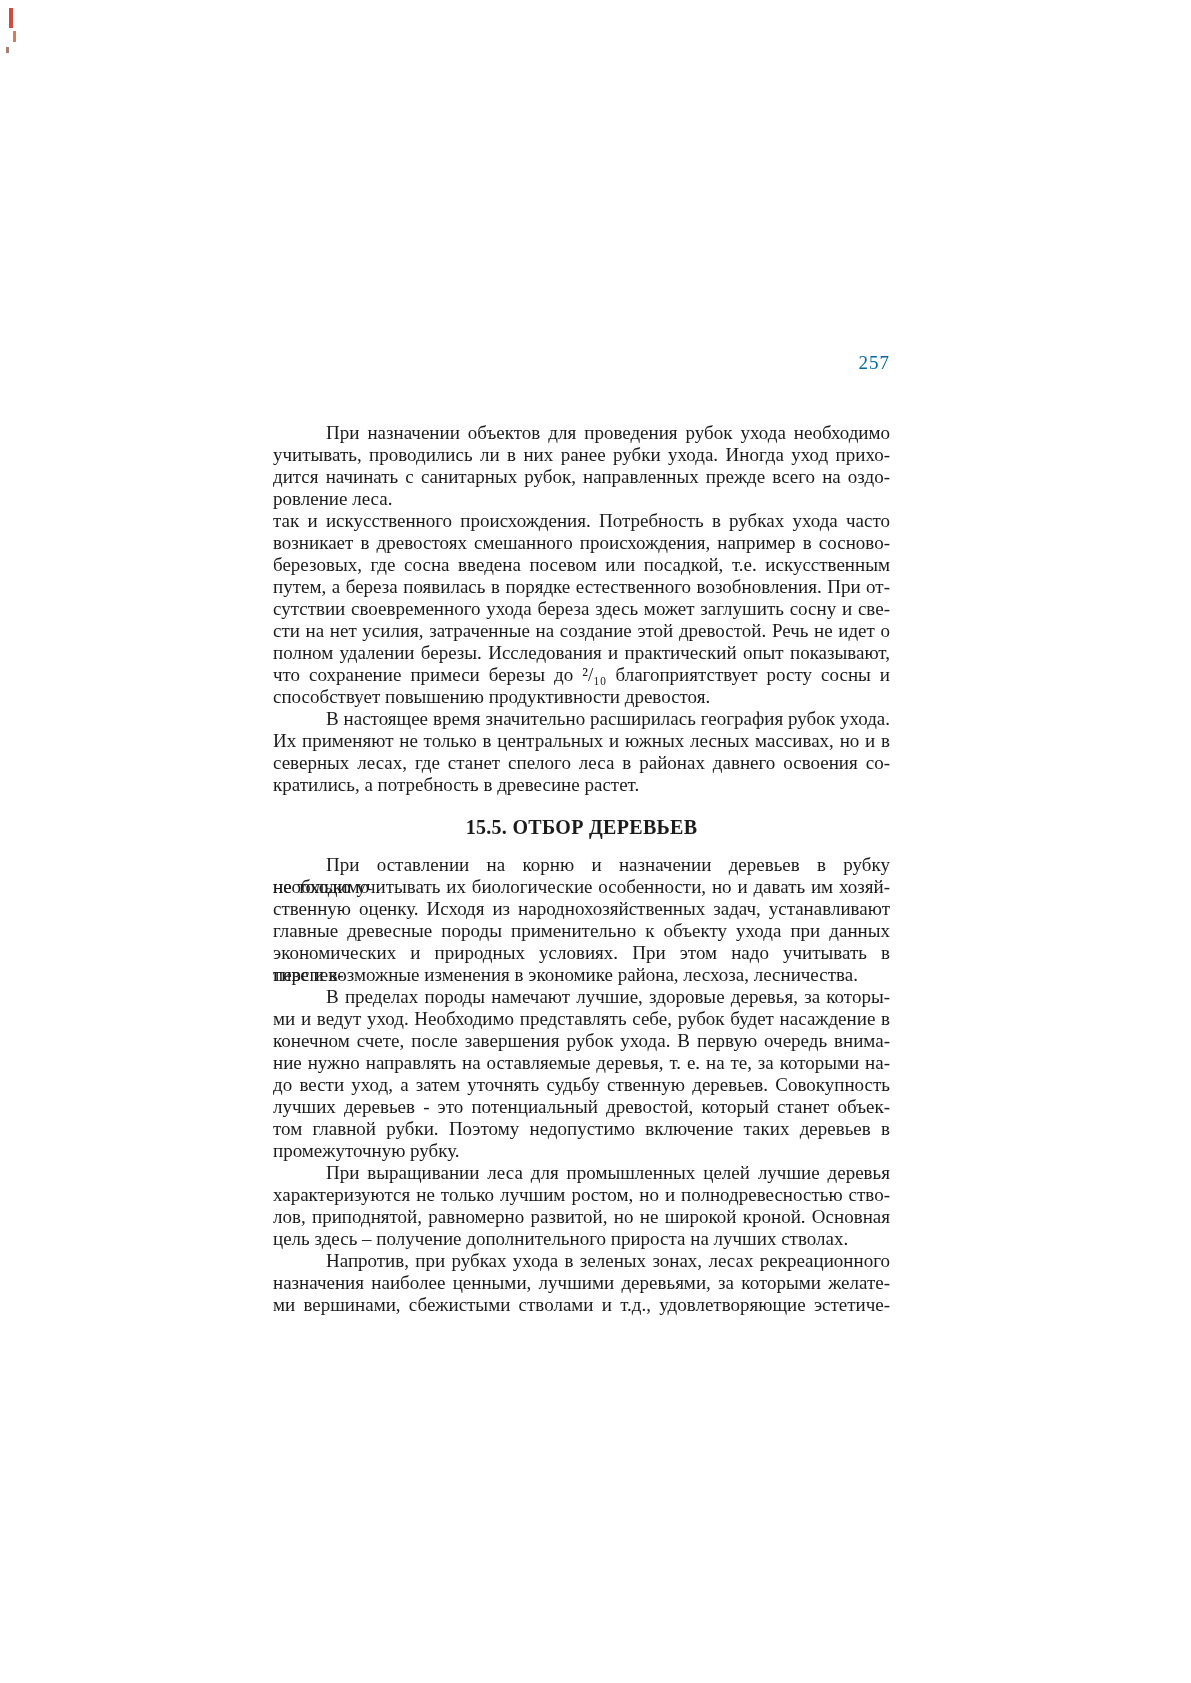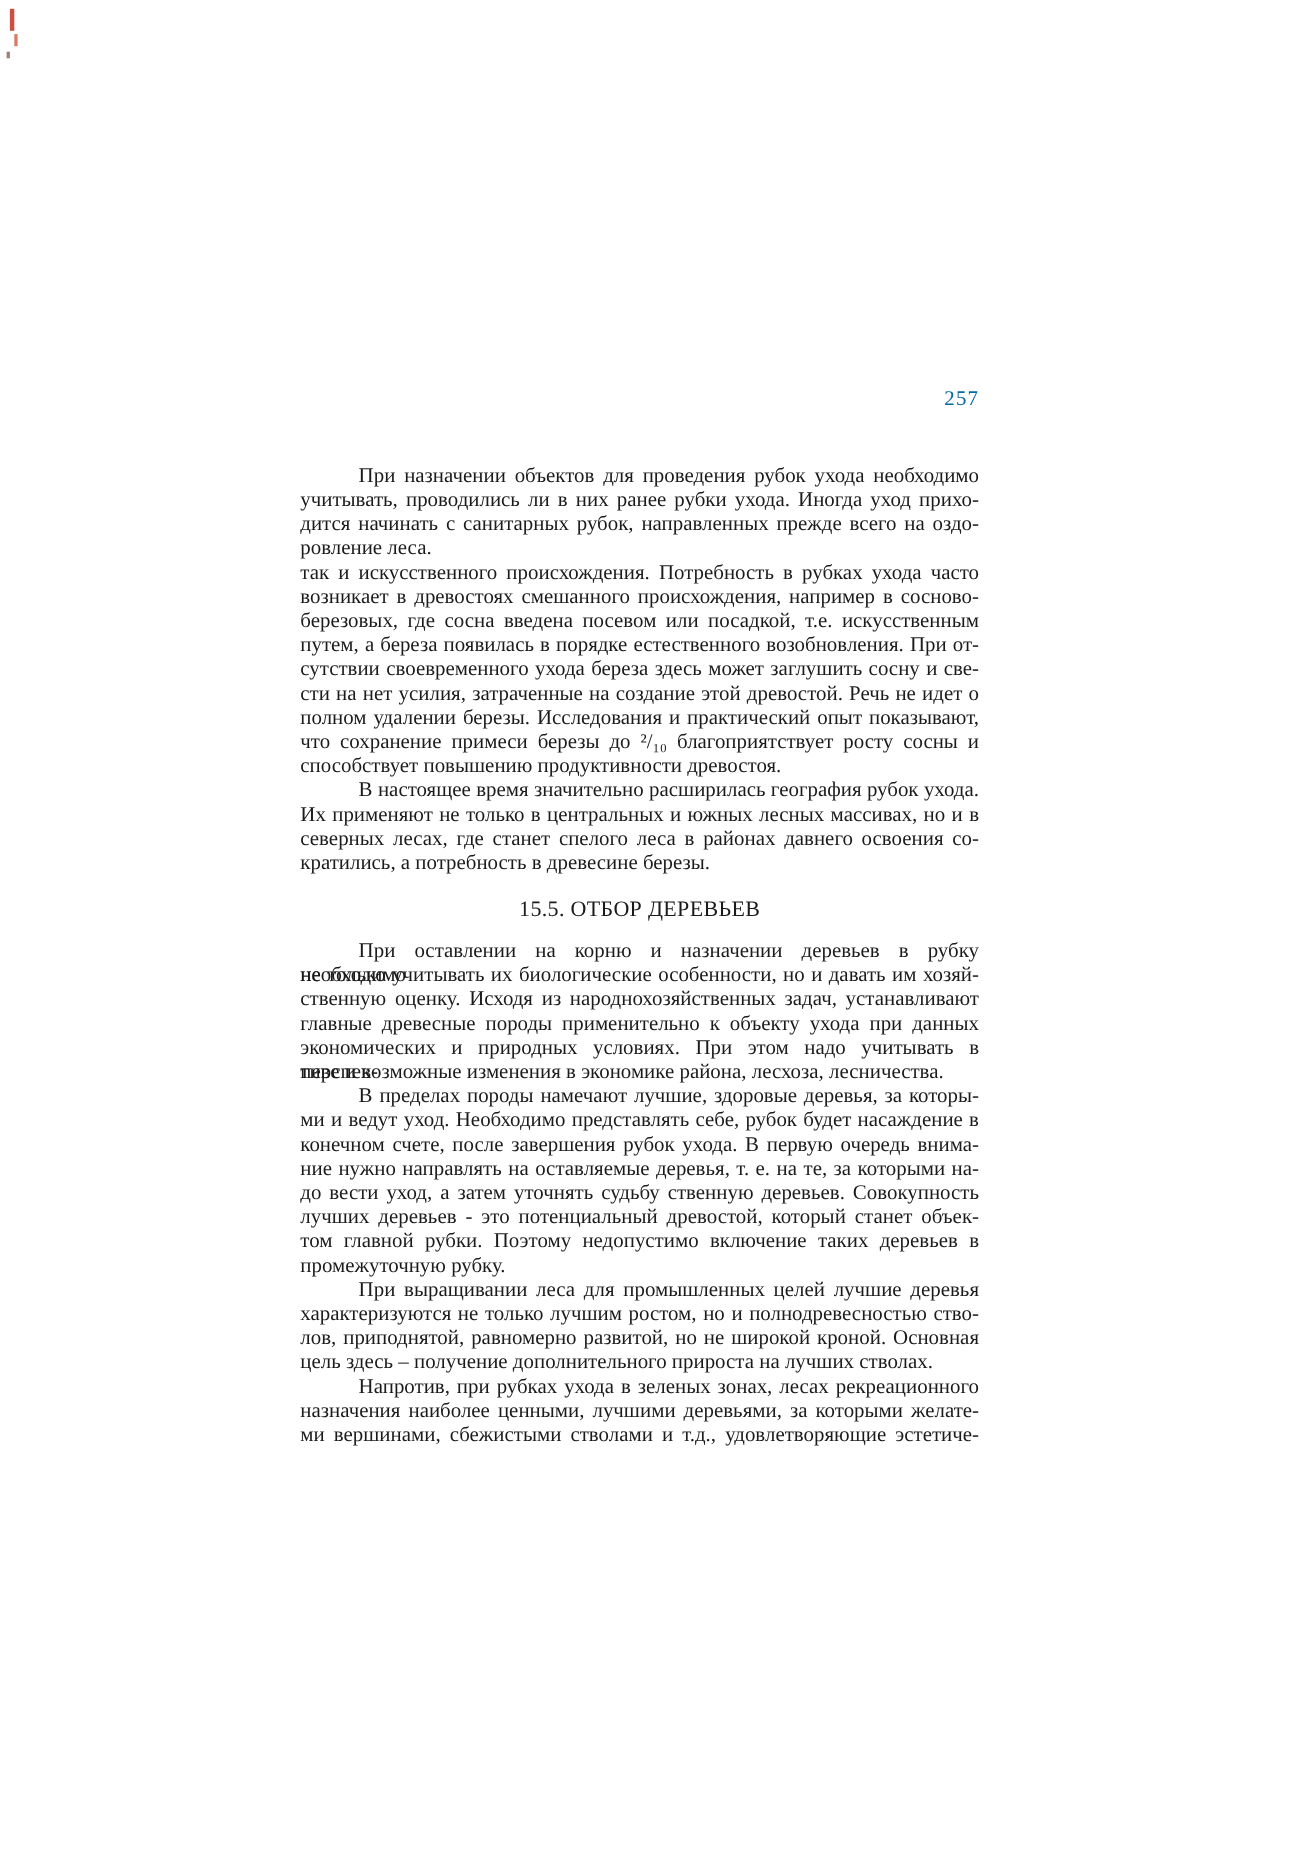--- a/index.html
+++ b/index.html
@@ -40,21 +40,21 @@
     text-align-last: justify;
     white-space: normal;
     overflow: visible;
   }
   .line.indent { text-indent: 53px; }
   .line.last { text-align-last: left; }
   .heading {
     margin: 20px 0 16px 0;
     font-size: 20px;
     line-height: 22px;
-    font-weight: normal;
+    font-weight: bold;
     text-align: center;
     letter-spacing: 0.3px;
   }
   
   .artifact { position: absolute; pointer-events: none; }
   .artifact.a1 { left: 9px;  top: 8px;  width: 4px; height: 20px; background: #c93a2e; opacity: 0.9; }
   .artifact.a2 { left: 13px; top: 31px; width: 3px; height: 11px; background: #d05a3a; opacity: 0.8; }
   .artifact.a3 { left: 6px;  top: 47px; width: 3px; height: 6px;  background: #7a4a38; opacity: 0.7; }
 </style>
 </head>
@@ -81,21 +81,21 @@
       <div class="line">сутствии своевременного ухода береза здесь может заглушить сосну и све-</div>
       <div class="line">сти на нет усилия, затраченные на создание этой древостой. Речь не идет о</div>
       <div class="line">полном удалении березы. Исследования и практический опыт показывают,</div>
       <div class="line">что сохранение примеси березы до ²/₁₀ благоприятствует росту сосны и</div>
       <div class="line last">способствует повышению продуктивности древостоя.</div>
     </div>
   <div class="para">
       <div class="line indent">В настоящее время значительно расширилась география рубок ухода.</div>
       <div class="line">Их применяют не только в центральных и южных лесных массивах, но и в</div>
       <div class="line">северных лесах, где станет спелого леса в районах давнего освоения со-</div>
-      <div class="line last">кратились, а потребность в древесине березы.</div>
+      <div class="line last">кратились, а потребность в древесине растет.</div>
     </div>
   <h2 class="heading">15.5. ОТБОР ДЕРЕВЬЕВ</h2>
   <div class="para">
       <div class="line indent">При оставлении на корню и назначении деревьев в рубку необходимо</div>
       <div class="line">не только учитывать их биологические особенности, но и давать им хозяй-</div>
       <div class="line">ственную оценку. Исходя из народнохозяйственных задач, устанавливают</div>
       <div class="line">главные древесные породы применительно к объекту ухода при данных</div>
       <div class="line">экономических и природных условиях. При этом надо учитывать в перспек-</div>
       <div class="line last">тиве и возможные изменения в экономике района, лесхоза, лесничества.</div>
     </div>

